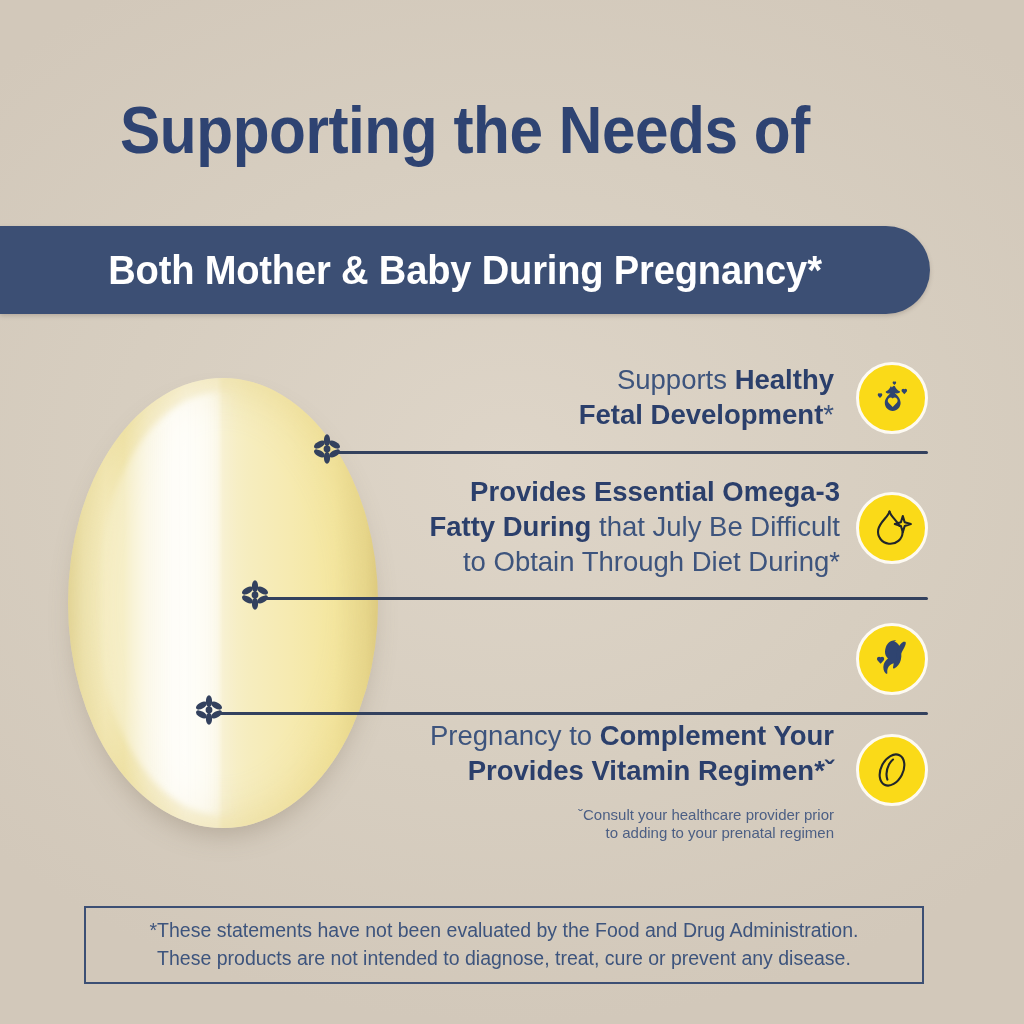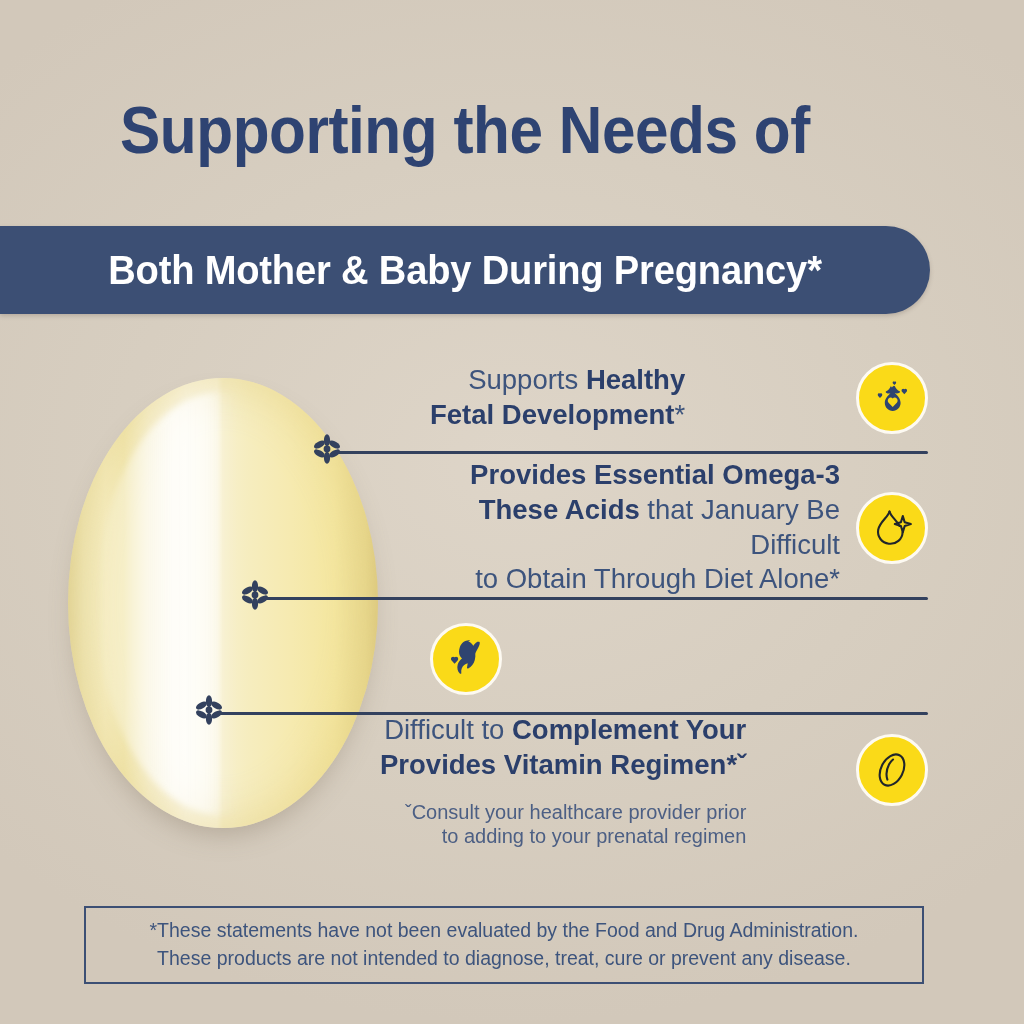--- a/index.html
+++ b/index.html
@@ -90,33 +90,33 @@
   .ast { position:absolute; width:30px; height:30px; }
   .rule {
     position:absolute; height:3px;
     background:#33415e;
     border-radius:2px;
   }
 
   
   .feature {
     position:absolute;
-    display:flex; align-items:center; justify-content:space-between;
+    display:flex; align-items:center; justify-content:flex-end;
     gap:22px;
   }
   .ftext {
     text-align:right;
     color:#3d547d;
     font-size:27.5px;
     line-height:1.27;
   }
   .ftext b { font-weight:bold; color:#2b3f6b; }
   .fsub {
     margin-top:17px;
-    font-size:20px;
+    font-size:15px;
     line-height:1.22;
     color:#4c5f84;
     font-weight:normal;
   }
   .badge {
     flex:0 0 auto;
     width:72px; height:72px; border-radius:50%;
     background:#fada18;
     border:3.5px solid #fdfaf2;
     display:flex; align-items:center; justify-content:center;
@@ -208,22 +208,22 @@
           <path d="M13.9 19.8c-.5-.6-1.4-.6-1.9 0-.5-.6-1.4-.6-1.9 0-.5.6-.5 1.5 0 2.1l1.9 2 1.9-2c.5-.6.5-1.5 0-2.1z"></path>
           <path d="M27.9 7.8c-.4-.5-1.1-.5-1.5 0-.4-.5-1.1-.5-1.5 0-.4.5-.4 1.2 0 1.6l1.5 1.6 1.5-1.6c.4-.4.4-1.1 0-1.6z"></path>
         </g>
       </svg>
     </div>
   </div>
 
   <div class="feature" style="left:400px; top:470px; width:528px; height:115px;gap:16px;">
     <div class="ftext">
       <div><b>Provides Essential Omega-3</b></div>
-      <div><b>These Acids</b><span> that January Be Difficult</span></div>
-      <div><span>to Obtain Through Diet Alone*</span></div>
+      <div><b>Fatty During</b><span> that July Be Difficult</span></div>
+      <div><span>to Obtain Through Diet During*</span></div>
     </div>
     <div class="badge">
       <svg width="50" height="50" viewBox="0 0 50 50">
         <g fill="none" stroke="#20252b" stroke-width="2.1" stroke-linejoin="round" stroke-linecap="round">
           <path d="M22.5 8.5c-1.2 5.5-9.8 10.2-11.3 18.3-1.2 6.8 3.6 13.1 10.6 13.9 7.5.9 13.6-4.6 13.8-11.5"></path>
           <path d="M22.5 8.5c1 4.6 7.1 8.8 10.1 14.4"></path>
           <path d="M35.8 13.1l1.9 6.1 6.1 1.9-6.1 1.9-1.9 6.1-1.9-6.1-6.1-1.9 6.1-1.9z"></path>
         </g>
       </svg>
     </div>
@@ -236,21 +236,21 @@
           <path d="M29.2 6.4c-4.6-.6-8.6 2.3-10.3 6.6-1.1 2.9-1.2 6.1-.2 8.6.5 1.2 1.3 2.2 2.3 2.8-2.1 1.5-3.6 3.6-4.3 6.1-.9 3.3-.1 6.7 2.1 9.1.6.6 1.6.1 1.5-.7-.4-3.2.6-6 2.9-7.9 1-.8 2.2-1.4 3.5-1.7l-.7 4.2c-.1.7.6 1.2 1.2.9 3.3-1.6 5.6-4.6 6.6-8.5 1.2-4.7.6-10-1.5-14-1-1.9-2.4-3.3-4.1-4.2-.3-.2-.6-.3-1-.4z"></path>
           <path d="M36.8 7.6c-2.6 1.6-4.9 4-6.2 7.1-1.5 3.6-1.5 7.5-.1 10.6.3.6 1.2.5 1.4-.1 1-3.4 2.6-6.5 4.2-9.4 1.4-2.5 2.5-4.7 2.7-6.9.1-.9-.9-1.5-1.7-1.1-.1 0-.2.1-.3.2z"></path>
           <path d="M13.6 23.3c-.8-.9-2.2-.9-3 0-.8.9-.8 2.4 0 3.3l3 3.2 3-3.2c.8-.9.8-2.4 0-3.3-.8-.9-2.2-.9-3 0z"></path>
         </g>
       </svg>
     </div>
   </div>
 
   <div class="feature" style="left:380px; top:720px; width:548px; height:122px;">
     <div class="ftext">
-      <div><span>Difficult to </span><b>Complement Your</b></div>
+      <div><span>Pregnancy to </span><b>Complement Your</b></div>
       <div><b>Provides Vitamin Regimen</b><b>*ˇ</b></div>
       <div class="fsub">
         <div>ˇConsult your healthcare provider prior</div>
         <div>to adding to your prenatal regimen</div>
       </div>
     </div>
     <div class="badge" style="align-self:flex-start; margin-top:14px;">
       <svg width="48" height="48" viewBox="0 0 48 48">
         <g fill="none" stroke="#20252b" stroke-width="2.1" stroke-linecap="round">
           <ellipse cx="24" cy="24" rx="11" ry="16.5" transform="rotate(27 24 24)"></ellipse>

